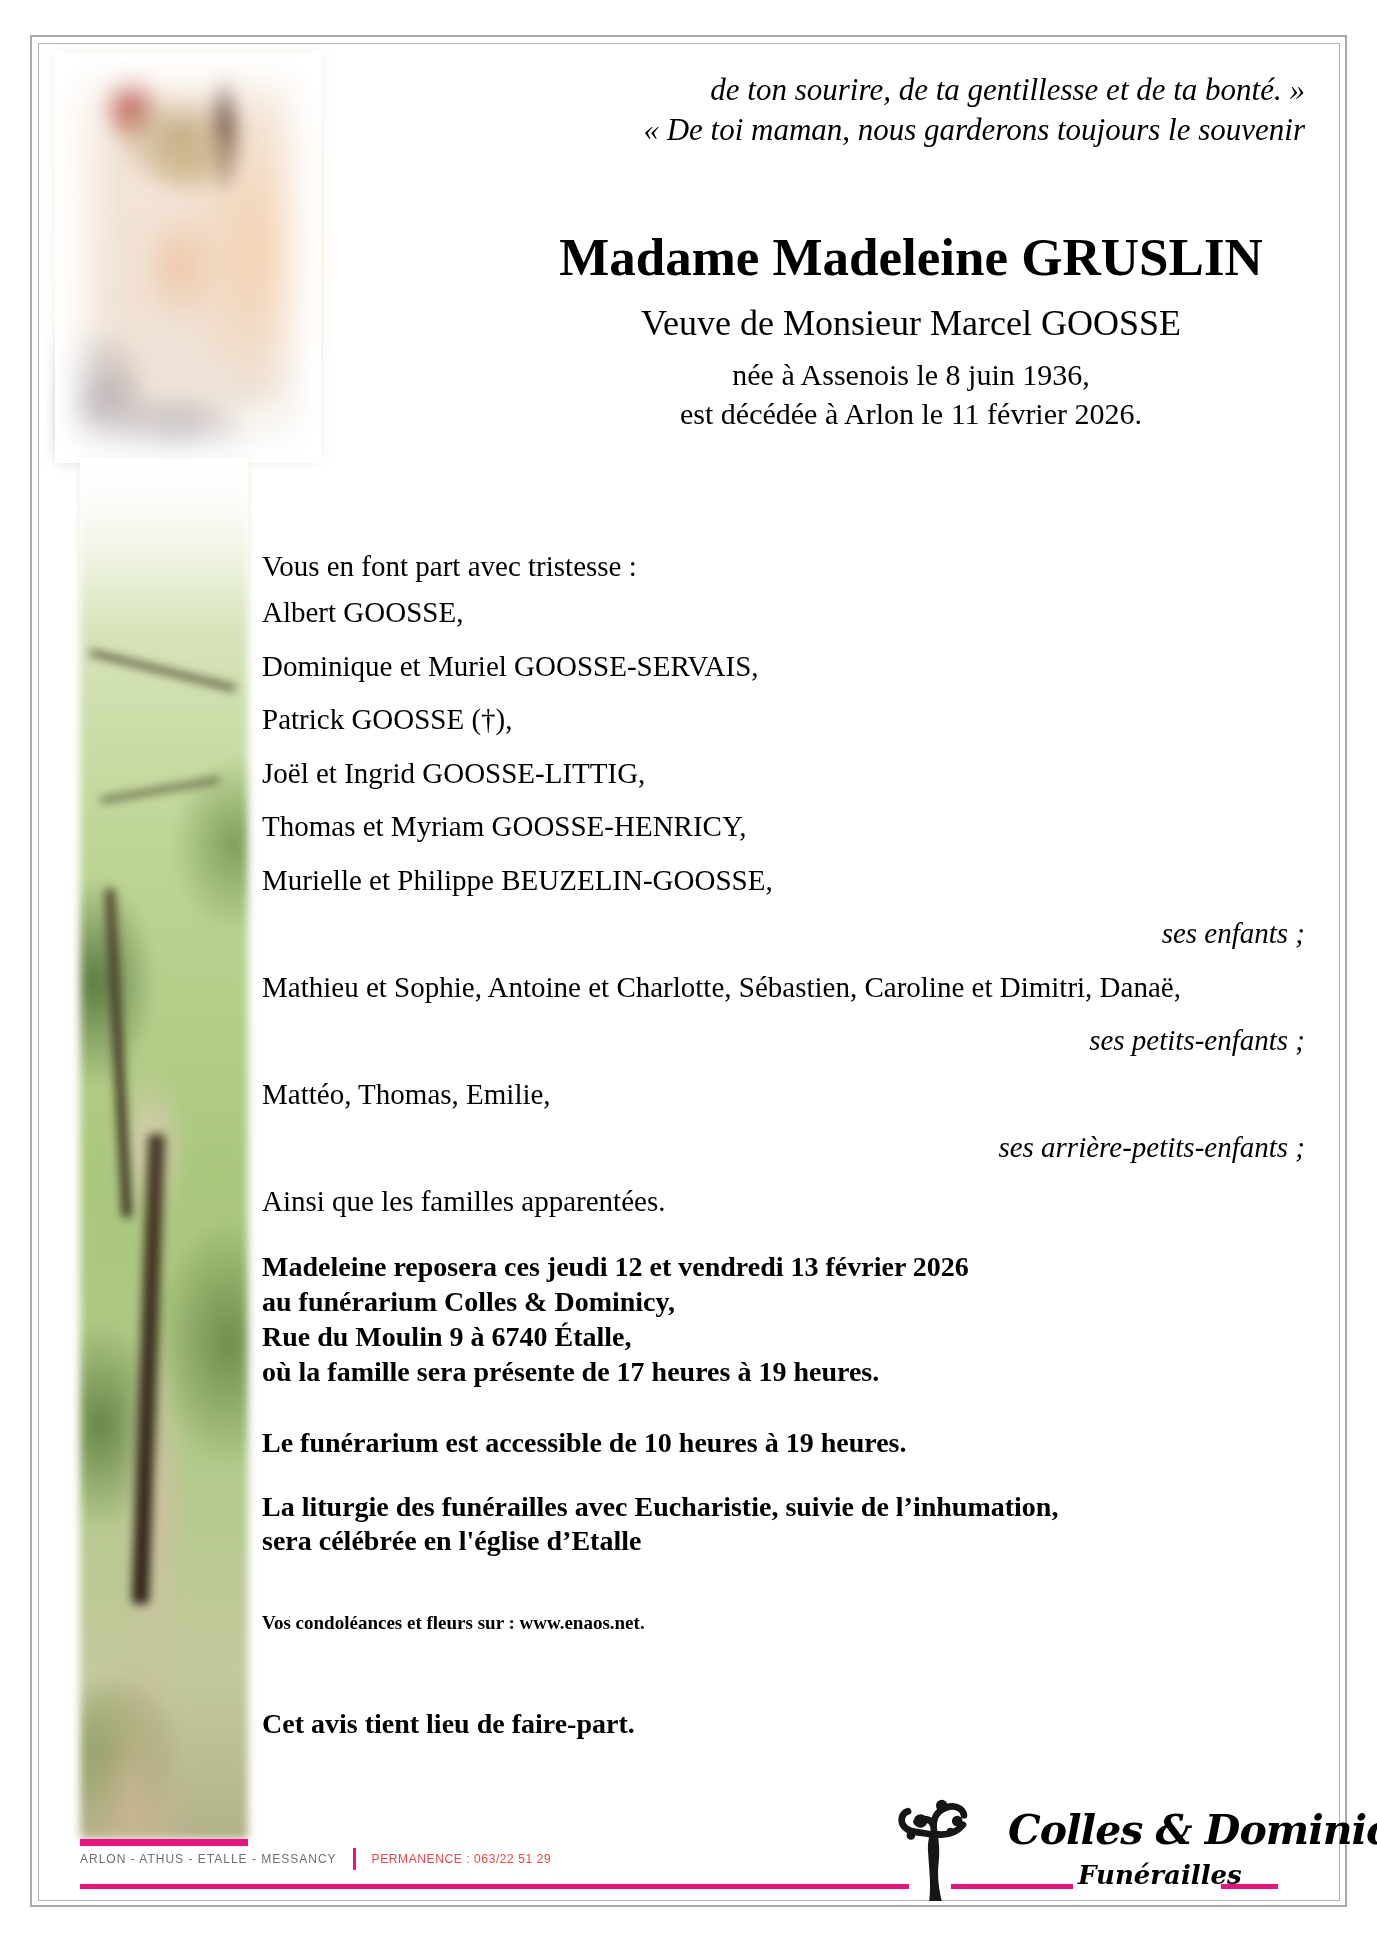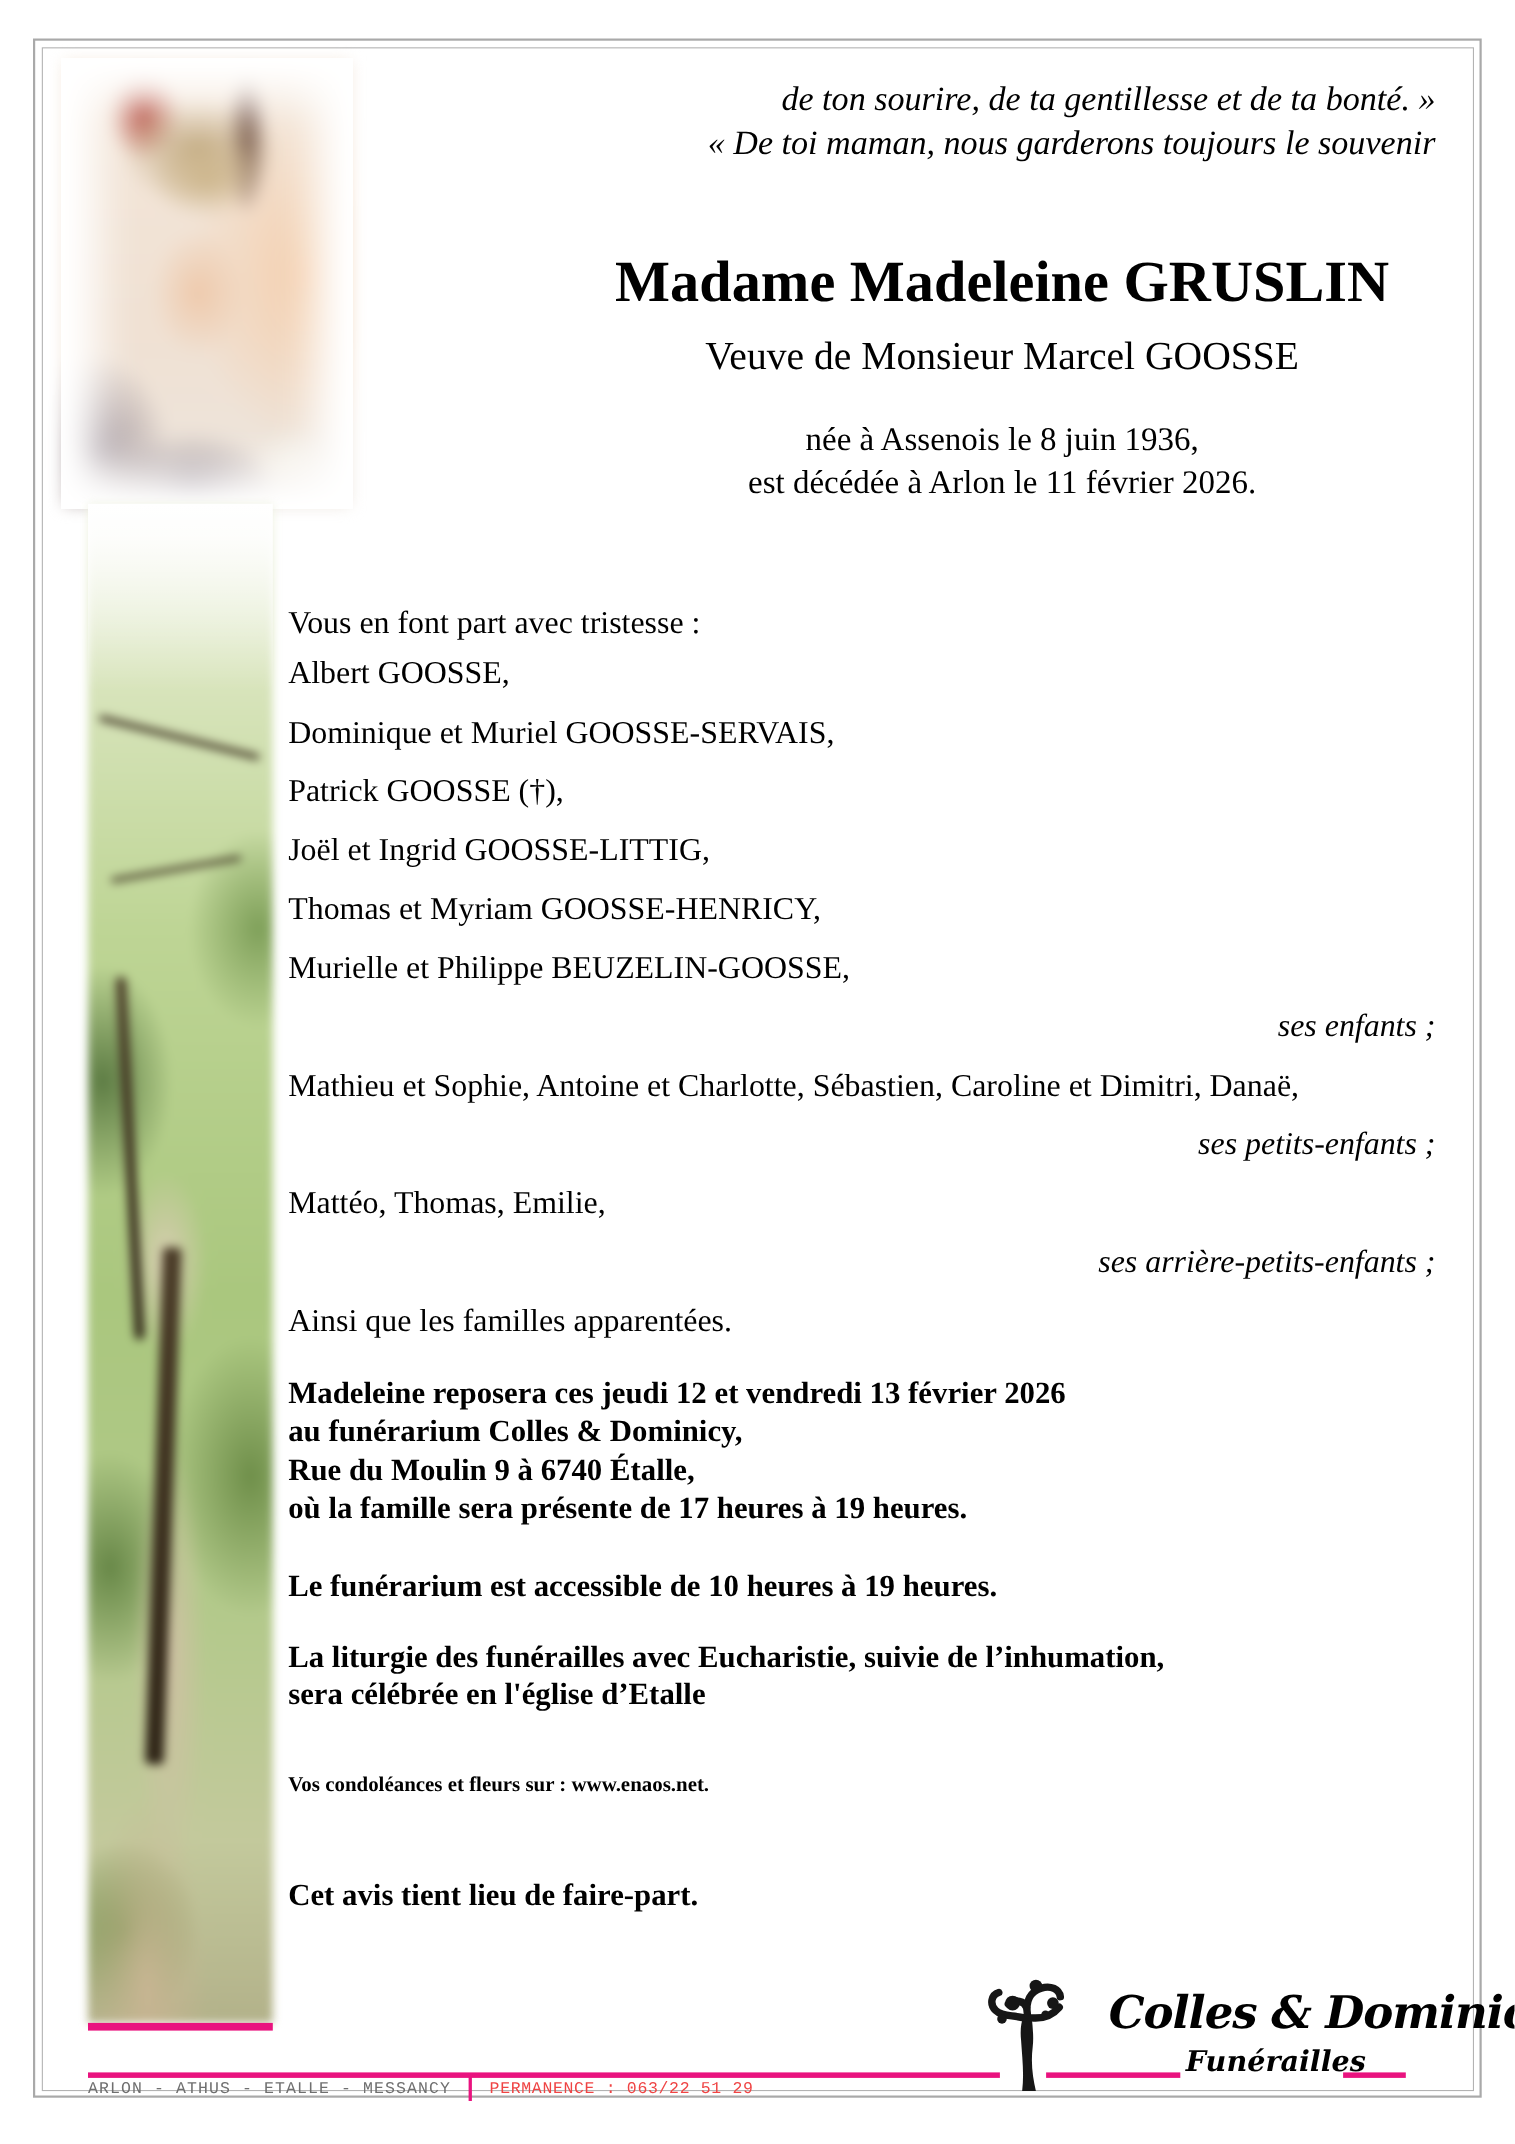--- a/index.html
+++ b/index.html
@@ -51,36 +51,36 @@
   .forest::before{content:"";position:absolute;left:0;right:0;top:0;height:170px;z-index:2;
     background:linear-gradient(180deg,#fff 0%,rgba(255,255,255,.9) 30px,rgba(255,255,255,0) 100%);}
   .forest-pinkbar{position:absolute;left:0;right:0;bottom:-7px;height:7px;z-index:3;}
 
   
   .quote{position:absolute;right:72px;top:70px;width:820px;text-align:right;
     font-style:italic;font-size:31px;line-height:40px;}
   .hdr{position:absolute;left:482px;width:858px;text-align:center;}
   .name{top:228px;font-size:53px;font-weight:bold;line-height:58px;}
   .widow{top:302px;font-size:36px;line-height:42px;}
-  .dates{top:380px;font-size:30px;line-height:39px;}
+  .dates{top:355px;font-size:30px;line-height:39px;}
 
   .family{position:absolute;left:262px;top:540px;width:1043px;font-size:29px;}
   .family .ln{position:absolute;left:0;white-space:nowrap;}
   .family .rel{position:absolute;right:0;font-style:italic;white-space:nowrap;}
 
   .centerblk{position:absolute;left:262px;width:1076px;font-weight:bold;}
   .blk-repose{top:1249px;font-size:28px;line-height:35px;}
   .blk-access{top:1425px;font-size:28px;line-height:35px;}
   .blk-liturgy{top:1490px;font-size:28px;line-height:34px;}
   .blk-condol{top:1612px;font-size:19px;}
   .blk-notice{top:1708px;font-size:28px;}
 
   
   .footer-left{position:absolute;left:80px;top:1848px;display:flex;align-items:center;
-    font-family:Liberation Mono, monospace;font-size:15px;letter-spacing:1px;color:#6f6f6f;margin-top:40px;}
+    font-family:Liberation Sans, sans-serif;font-size:12px;letter-spacing:1px;color:#6f6f6f;}
   .footer-left .perm{color:#ef4444;letter-spacing:.6px;}
   .pinkbar-v{display:inline-block;width:3px;height:22px;margin:0 16px;}
   .pinkline{position:absolute;height:5px;top:1884px;}
   .pl-1{left:80px;width:829px;}
   .pl-2{left:951px;width:122px;}
   .pl-3{left:1221px;width:57px;}
   .tree{position:absolute;left:883px;top:1793px;width:104px;height:108px;}
   .brand{position:absolute;left:1008px;top:1808px;width:290px;text-align:center;
     font-family:"DejaVu Serif","Liberation Serif",serif;font-style:italic;font-weight:bold;
     font-size:41px;line-height:44px;letter-spacing:-1px;white-space:nowrap;}

